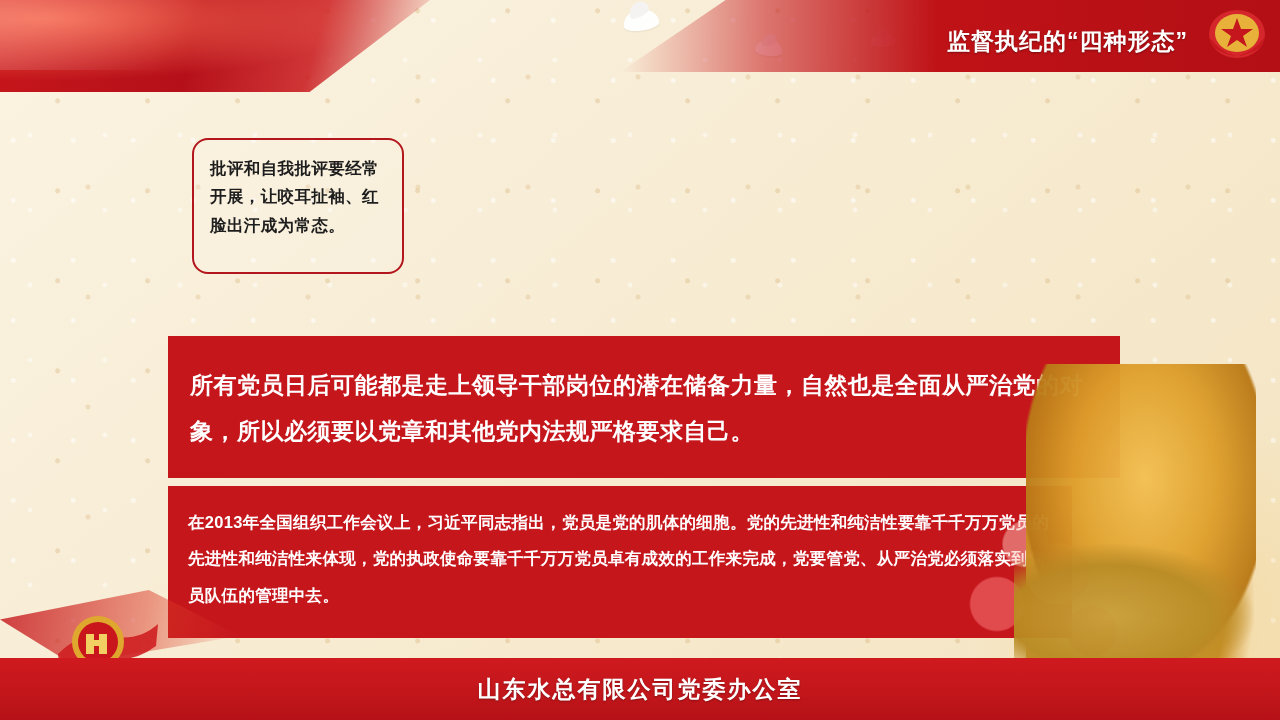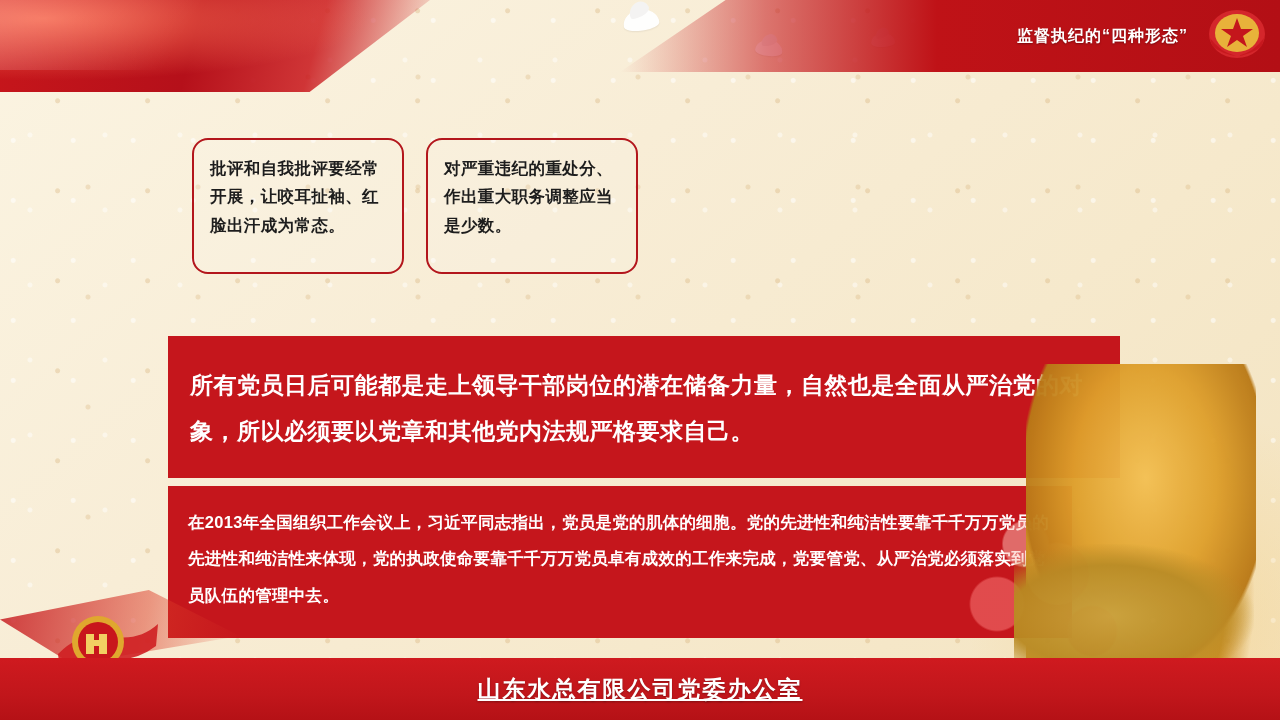--- a/index.html
+++ b/index.html
@@ -47,21 +47,21 @@
     position: absolute;
     right: 0; top: 0;
     width: 660px; height: 72px;
     background: linear-gradient(90deg, rgba(196,18,24,0) 0%, rgba(196,18,24,0.55) 22%, #bf1217 48%, #b30f15 100%);
     clip-path: polygon(16% 0, 100% 0, 100% 100%, 0 100%);
   }
   .top-title {
     position: absolute;
     right: 92px; top: 26px;
     color: #ffffff;
-    font-size: 16px;
+    font-size: 23px;
     font-weight: bold;
     letter-spacing: 1px;
     white-space: nowrap;
     text-shadow: 0 1px 2px rgba(0,0,0,0.35);
   }
   .emblem {
     position: absolute;
     right: 12px; top: 8px;
     width: 62px; height: 54px;
   }
@@ -145,21 +145,20 @@
     display: flex;
     align-items: center;
     justify-content: center;
   }
   .bottom-text {
     color: #ffffff;
     font-size: 23px;
     font-weight: bold;
     letter-spacing: 2px;
     text-shadow: 0 1px 2px rgba(0,0,0,0.3);
-    text-decoration: underline;
   }
   
   .party-badge {
     position: absolute;
     left: 52px; bottom: 34px;
     width: 112px; height: 84px;
   }
   .ribbon-left {
     position: absolute;
     left: 0; bottom: 56px;
@@ -223,21 +222,20 @@
   <svg class="emblem" viewBox="0 0 62 54">
     <ellipse cx="31" cy="26" rx="28" ry="24" fill="#d4262b"></ellipse>
     <ellipse cx="31" cy="25" rx="22" ry="19" fill="#e8b23a"></ellipse>
     <path d="M31 10 L35 21 L47 21 L37 28 L41 39 L31 32 L21 39 L25 28 L15 21 L27 21 Z" fill="#c4161c"></path>
     <path d="M4 30 Q14 44 30 48 Q16 46 6 38 Z" fill="#c4161c" opacity="0.85"></path>
     <path d="M58 30 Q48 44 32 48 Q46 46 56 38 Z" fill="#c4161c" opacity="0.85"></path>
   </svg>
 
   <div class="boxes">
     <div class="box">批评和自我批评要经常开展，让咬耳扯袖、红脸出汗成为常态。</div>
-    <div class="box">对严重违纪的重处分、作出重大职务调整应当是少数。</div>
   </div>
 
   <div class="red-block block-main">所有党员日后可能都是走上领导干部岗位的潜在储备力量，自然也是全面从严治党的对象，所以必须要以党章和其他党内法规严格要求自己。</div>
 
   <div class="red-block block-sub">在2013年全国组织工作会议上，习近平同志指出，党员是党的肌体的细胞。党的先进性和纯洁性要靠千千万万党员的先进性和纯洁性来体现，党的执政使命要靠千千万万党员卓有成效的工作来完成，党要管党、从严治党必须落实到党员队伍的管理中去。</div>
 
   <div class="peony"></div>
   <div class="lion"></div>
 
   <div class="ribbon-left"></div>

